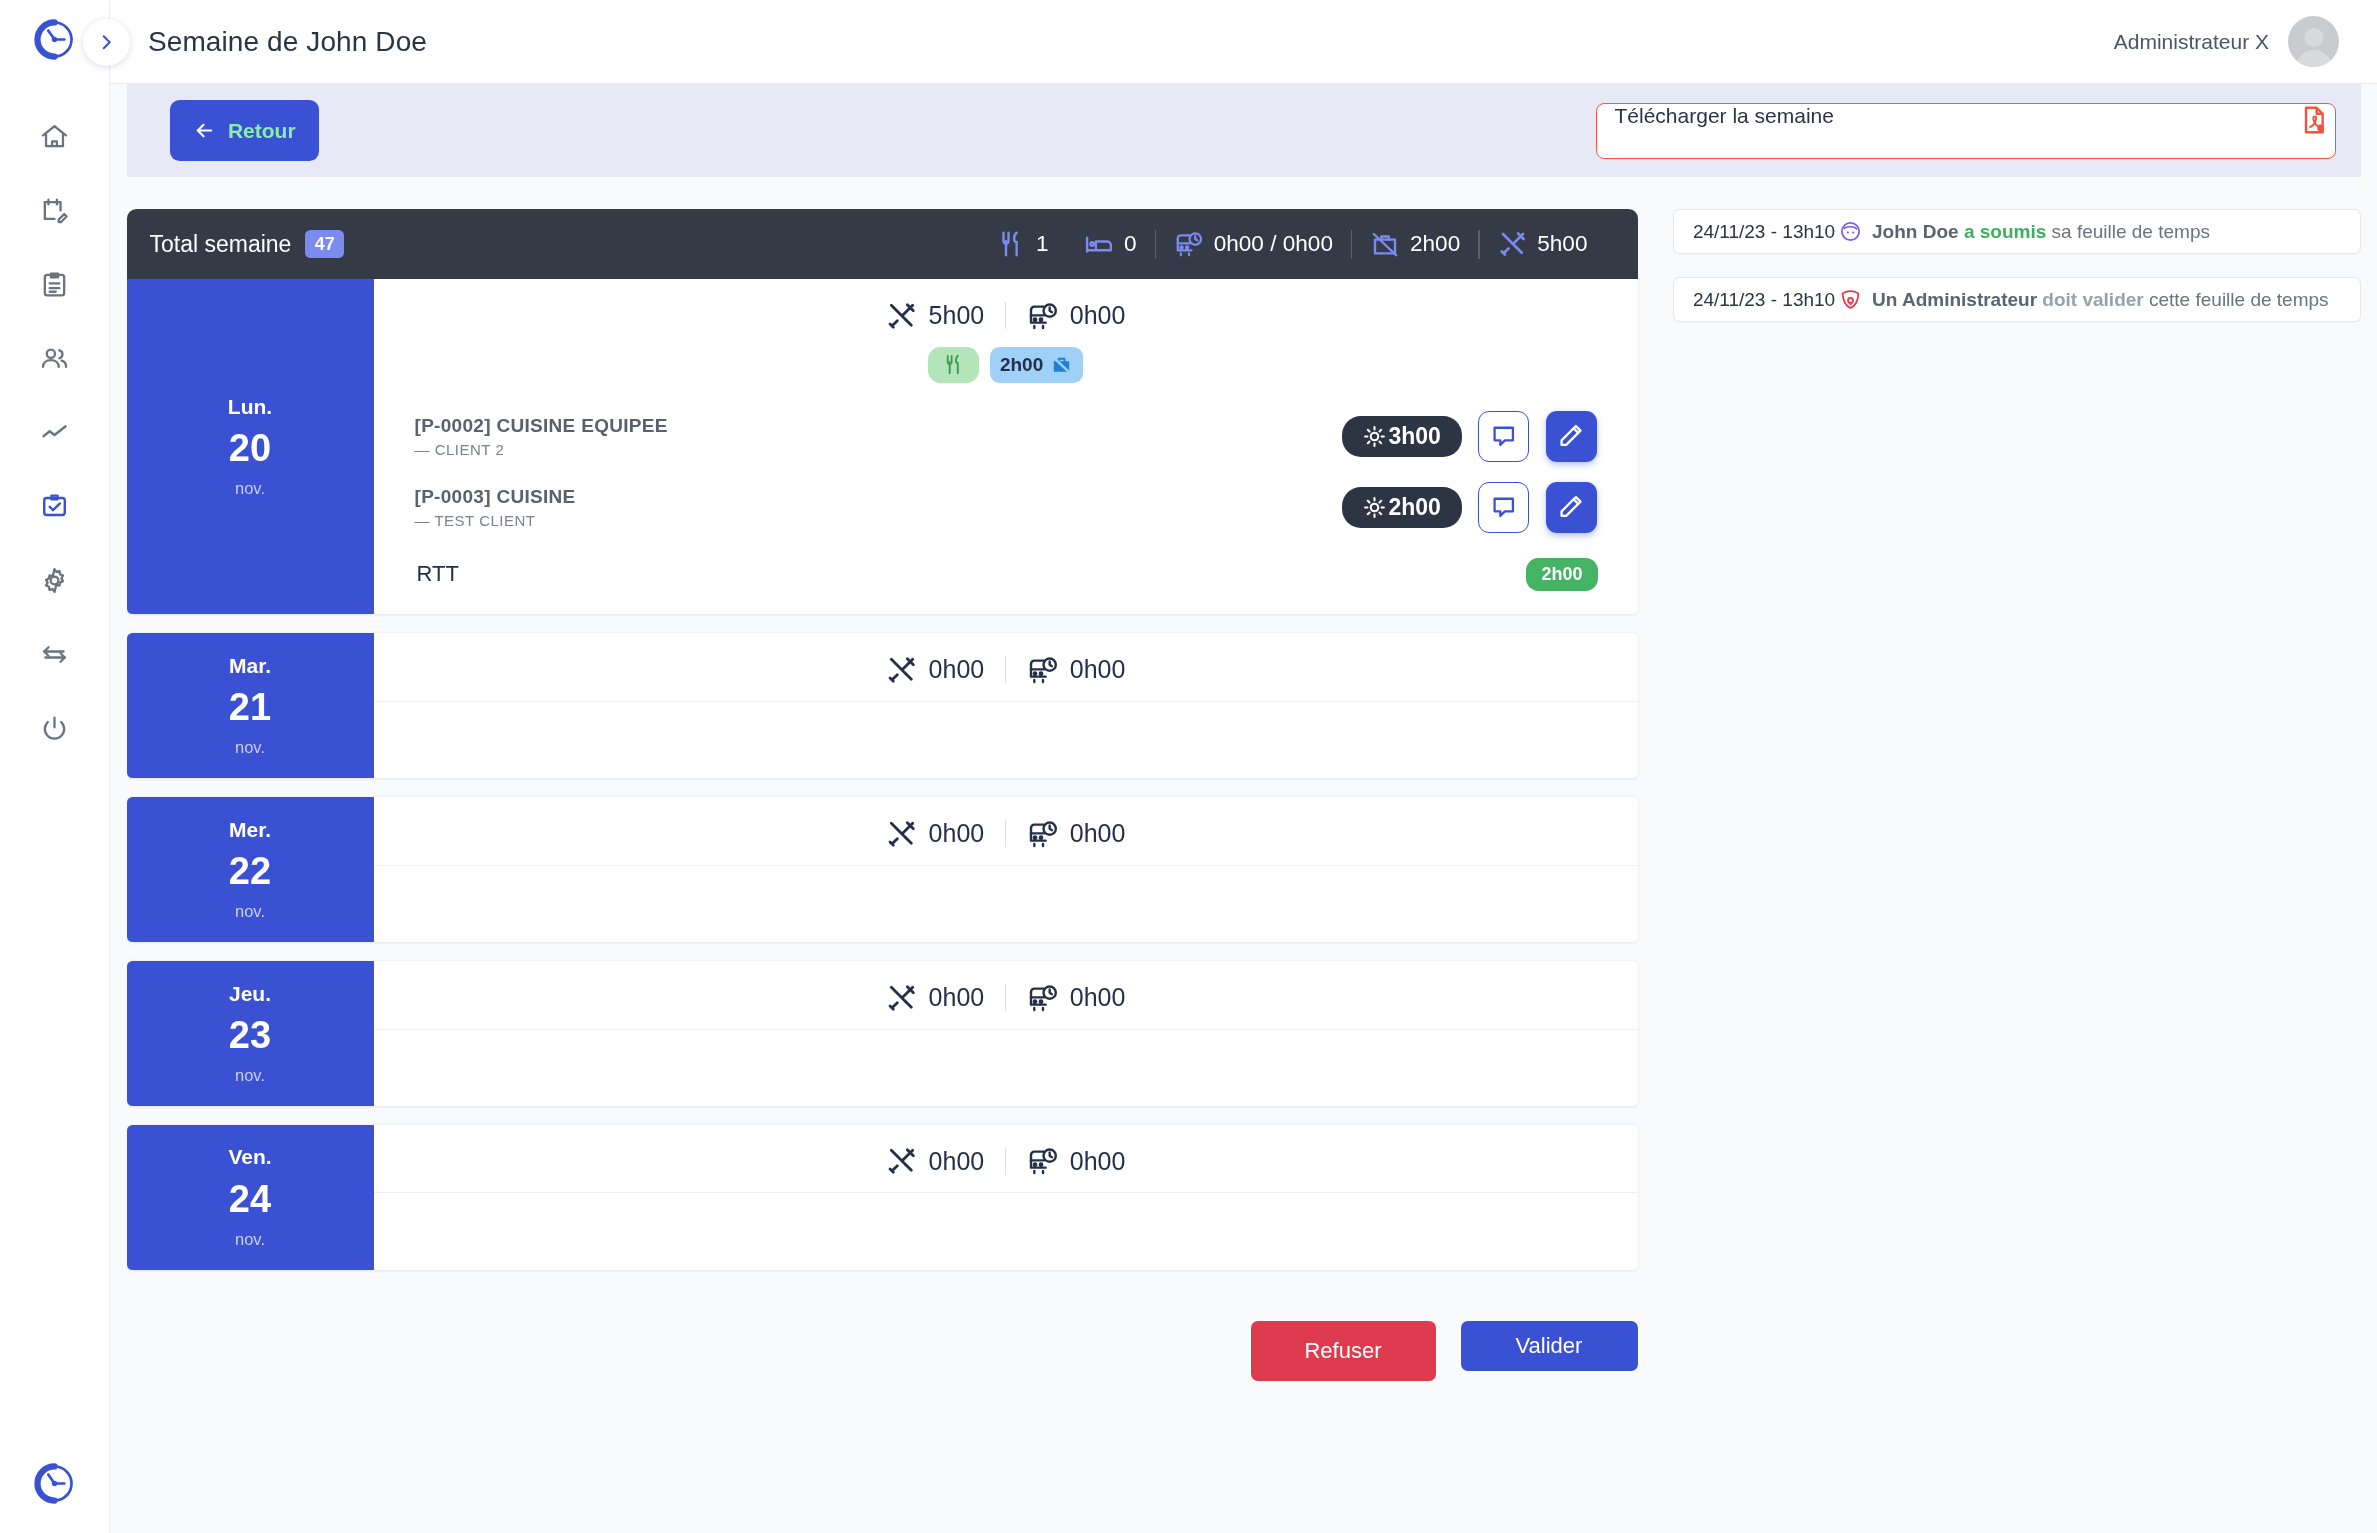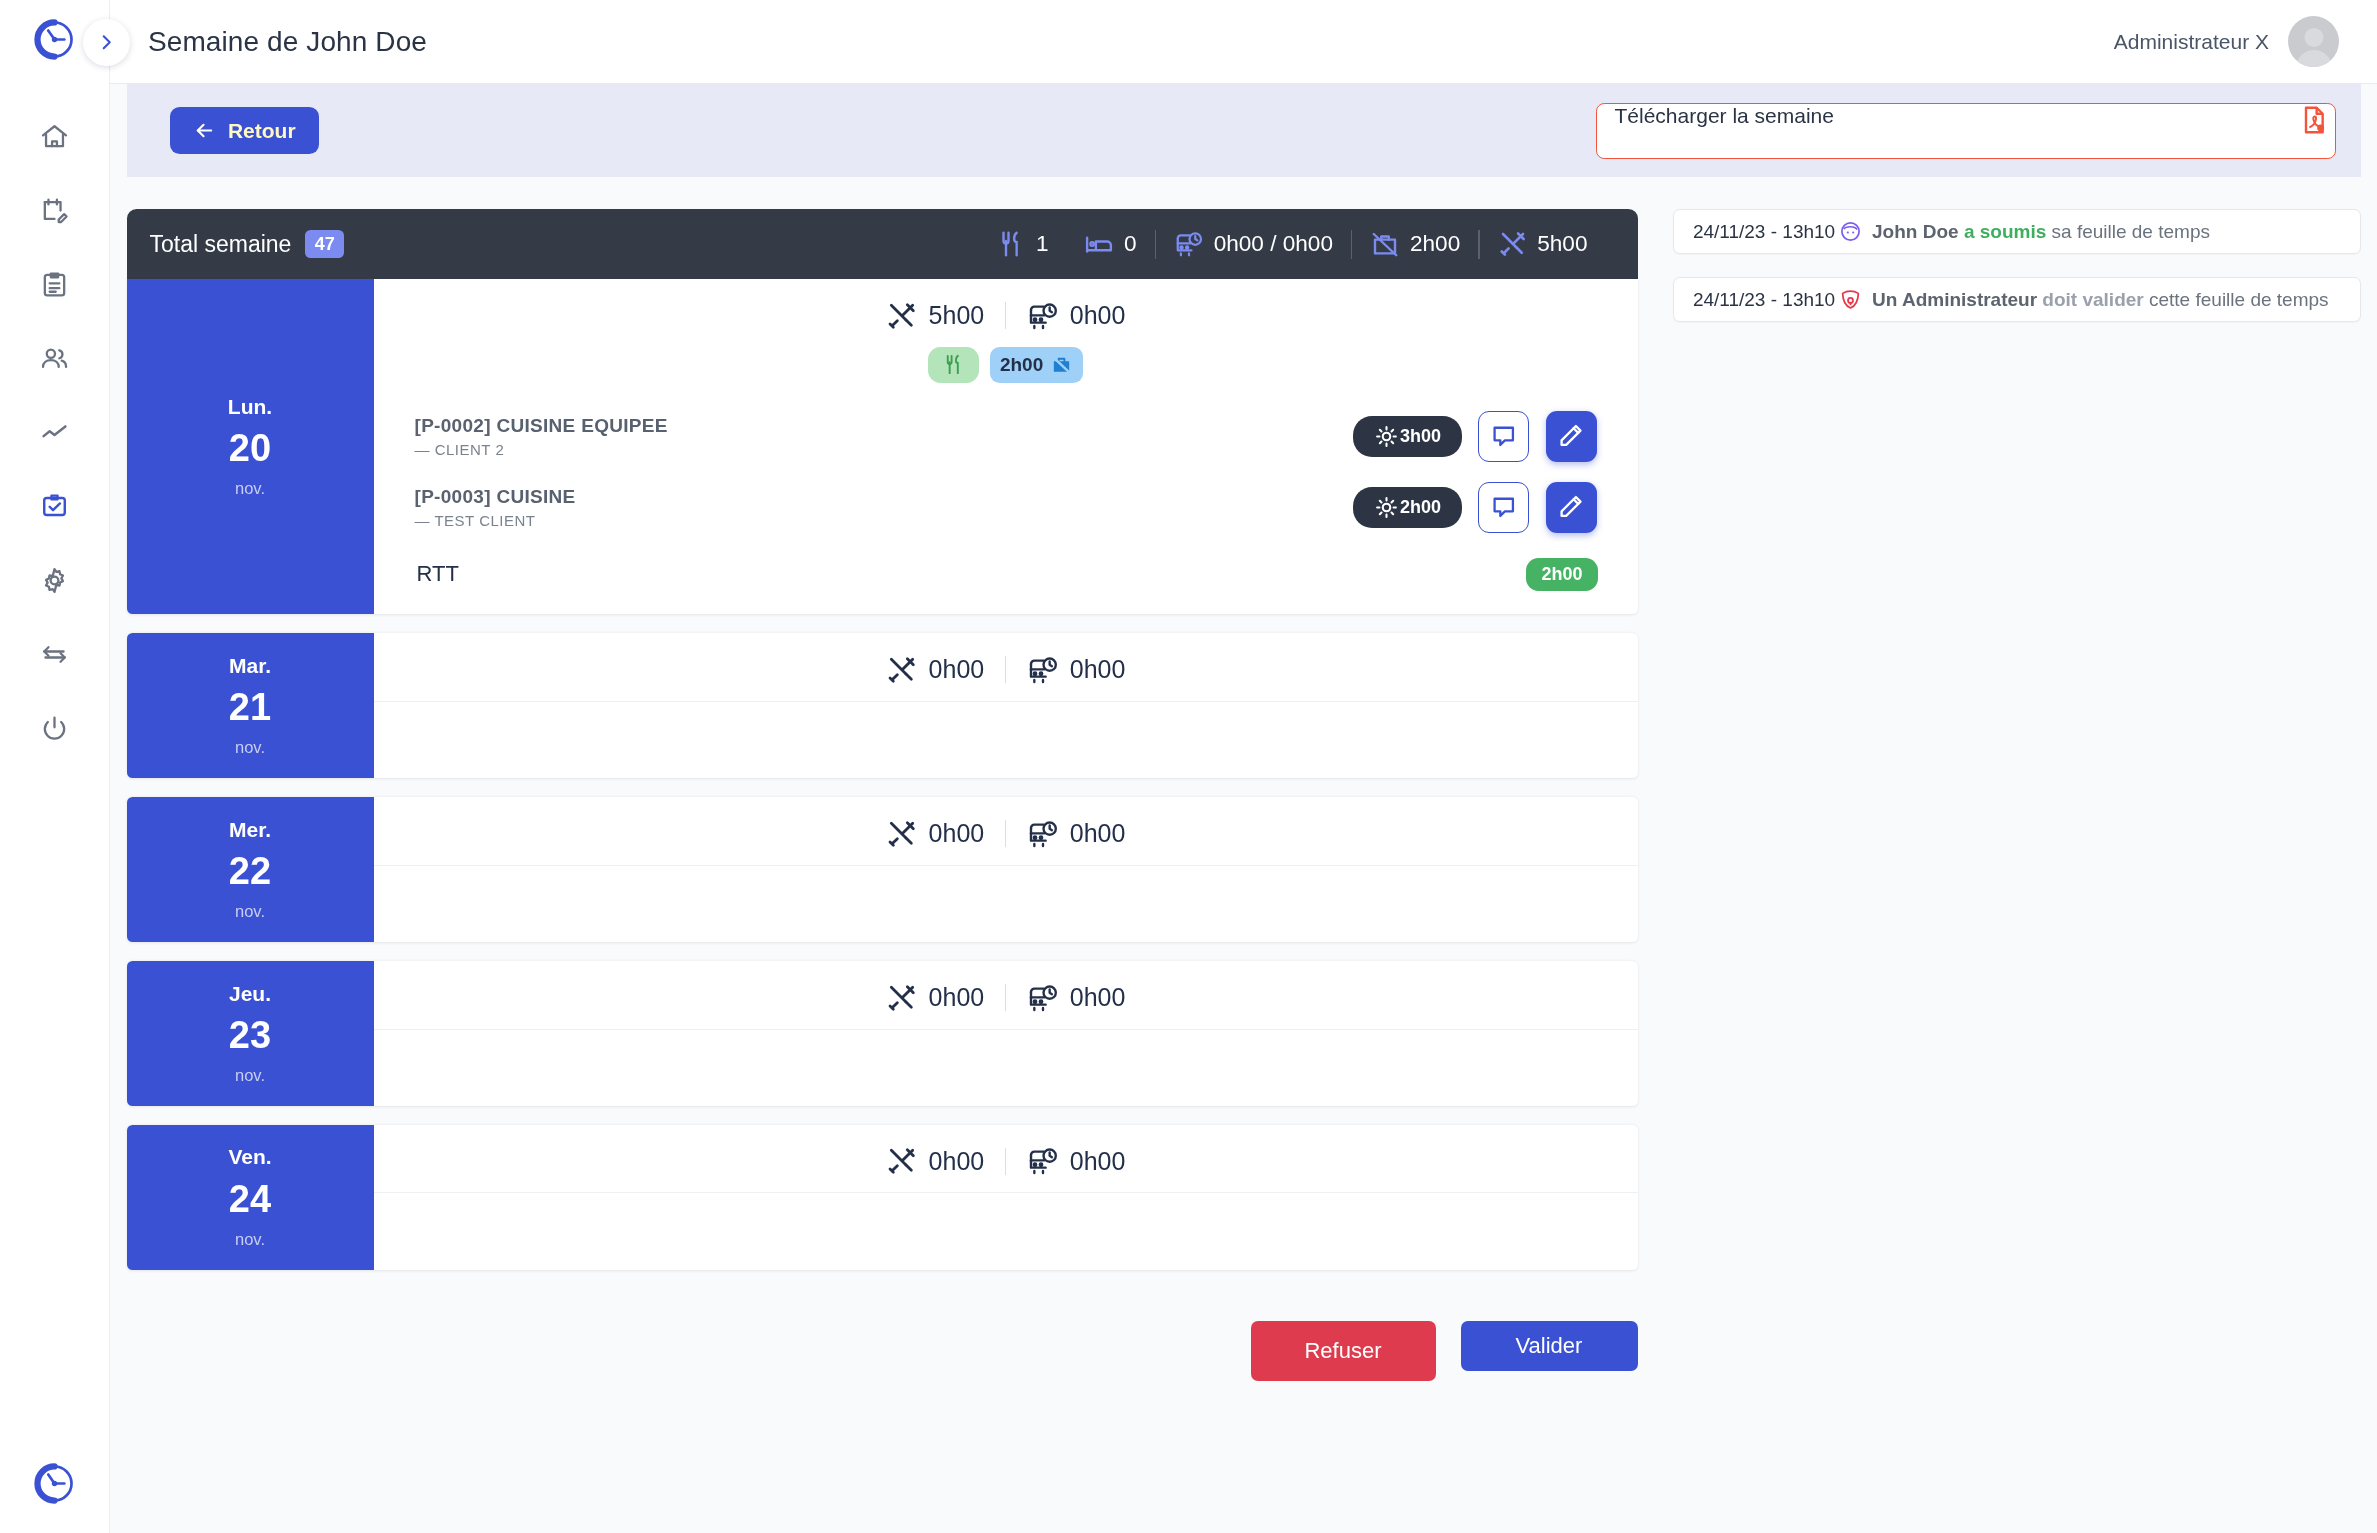--- a/index.html
+++ b/index.html
@@ -64,22 +64,22 @@
   }
 
   
   .toolband {
     background: #e8e9f7;
     height: 93px; margin: 0 16.5px 0 16.5px;
     display: flex; align-items: center; justify-content: space-between;
     padding: 0 25px 0 43px;
   }
   .btn-retour {
-    background: #3a51d4; color: #fef9c3; border: none; border-radius: 9.6px;
-    height: 47px; padding: 0 23px; font-size: 21px; font-weight: bold;
+    background: #3a51d4; color: #86efac; border: none; border-radius: 9.6px;
+    height: 61px; padding: 0 23px; font-size: 21px; font-weight: bold;
     display: flex; align-items: center; gap: 12.4px; cursor: pointer;
     font-family: "Liberation Sans", sans-serif;
   }
   .dl-field {
     width: 740px; height: 56px; background: #fff;
     border: 1.4px solid #f4543b; border-radius: 8.2px;
     display: flex; align-items: flex-start; justify-content: space-between;
     padding: 0 5px 0 18px; cursor: pointer;
   }
   .dl-text { font-size: 21px; color: #2b3445; }
@@ -148,21 +148,21 @@
     padding: 6.9px 41px 6.9px 41px; min-height: 71px;
   }
   .entry-info { display: flex; flex-direction: column; gap: 4.1px; }
   .entry-title { font-size: 19px; font-weight: bold; color: #58616f; letter-spacing: 0.3px; }
   .entry-title .code { color: #5a6270; }
   .entry-client { font-size: 15px; color: #7a828e; letter-spacing: 0.5px; }
   .entry-actions { display: flex; align-items: center; gap: 16.5px; }
   .pill-dark {
     background: #2d3545; color: #ffffff; border-radius: 19px; height: 41px;
     display: flex; align-items: center; gap: 1px; padding: 0 20.6px;
-    font-size: 18px; font-weight: bold; justify-content: center;
+    font-size: 23px; font-weight: bold; justify-content: center;
   }
   .pill-dark svg { width: 25px; height: 25px; }
   .btn-sq {
     width: 51px; height: 51px; border-radius: 11px;
     display: flex; align-items: center; justify-content: center; cursor: pointer;
   }
   .btn-comment { background: #ffffff; border: 1.4px solid #3a51d4; }
   .btn-comment svg { width: 27.5px; height: 27.5px; }
   .btn-edit { background: #3a51d4; border: none; box-shadow: 0 2.7px 6.9px rgba(58,81,212,.35); }
   .btn-edit svg { width: 27.5px; height: 27.5px; }

